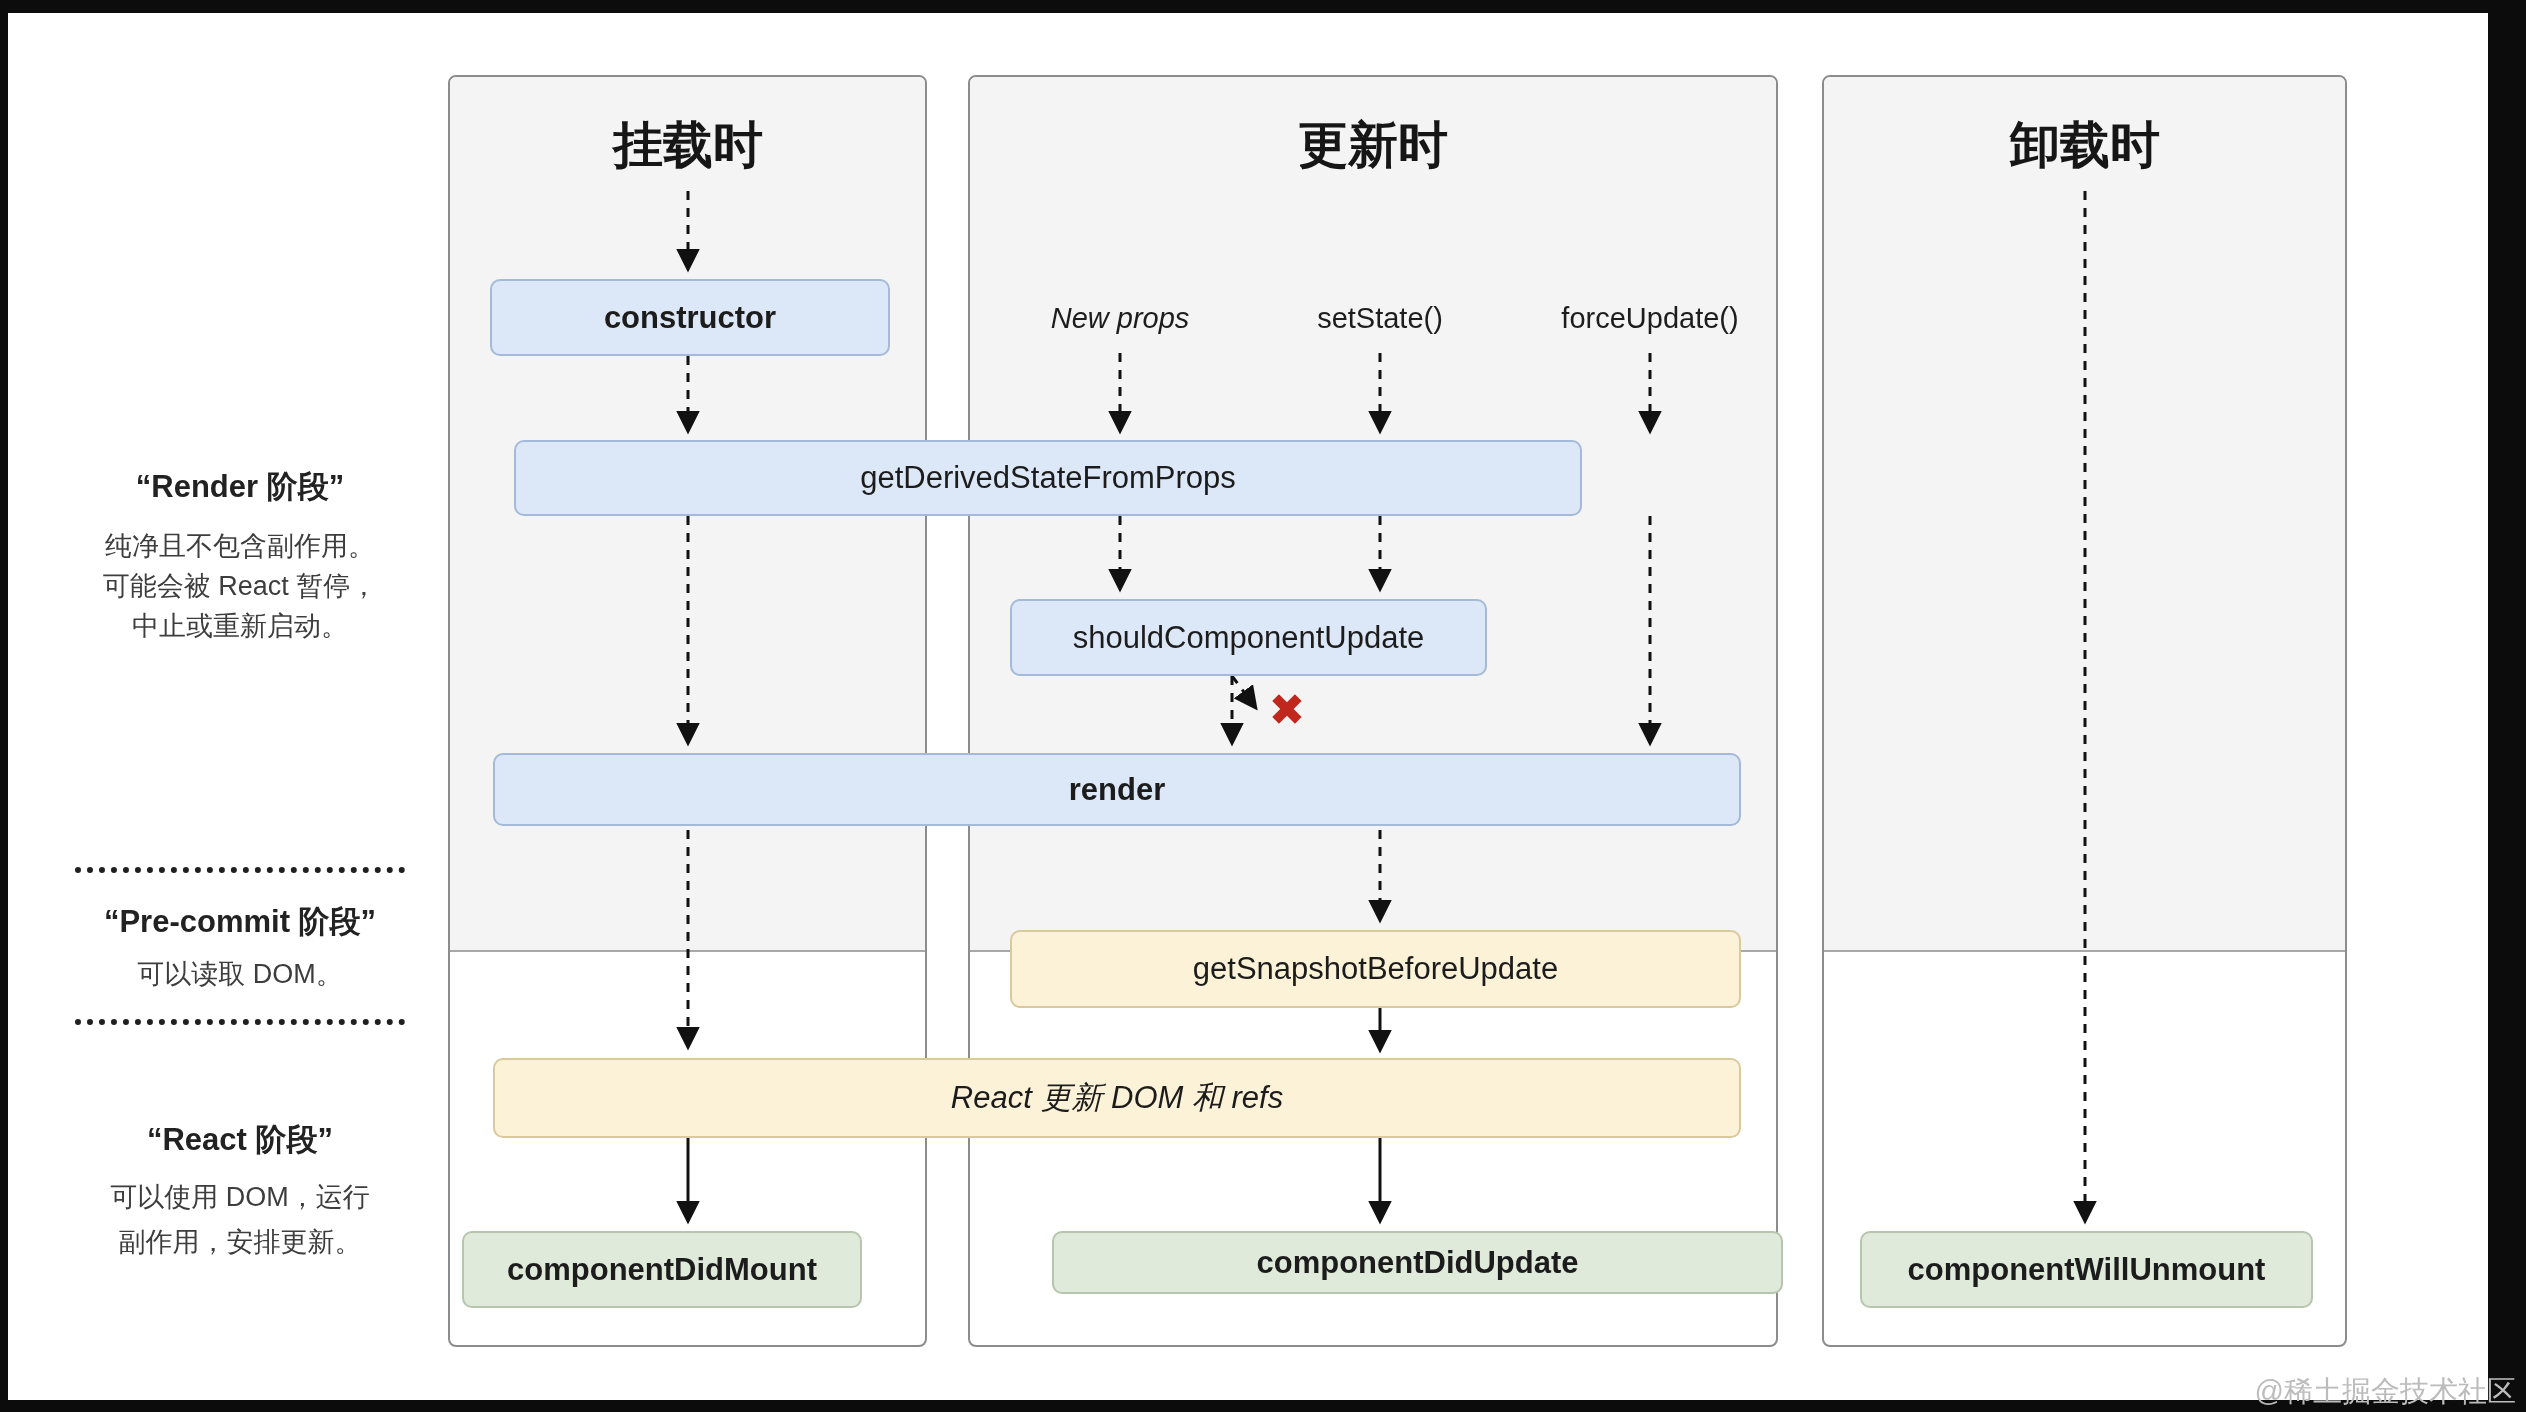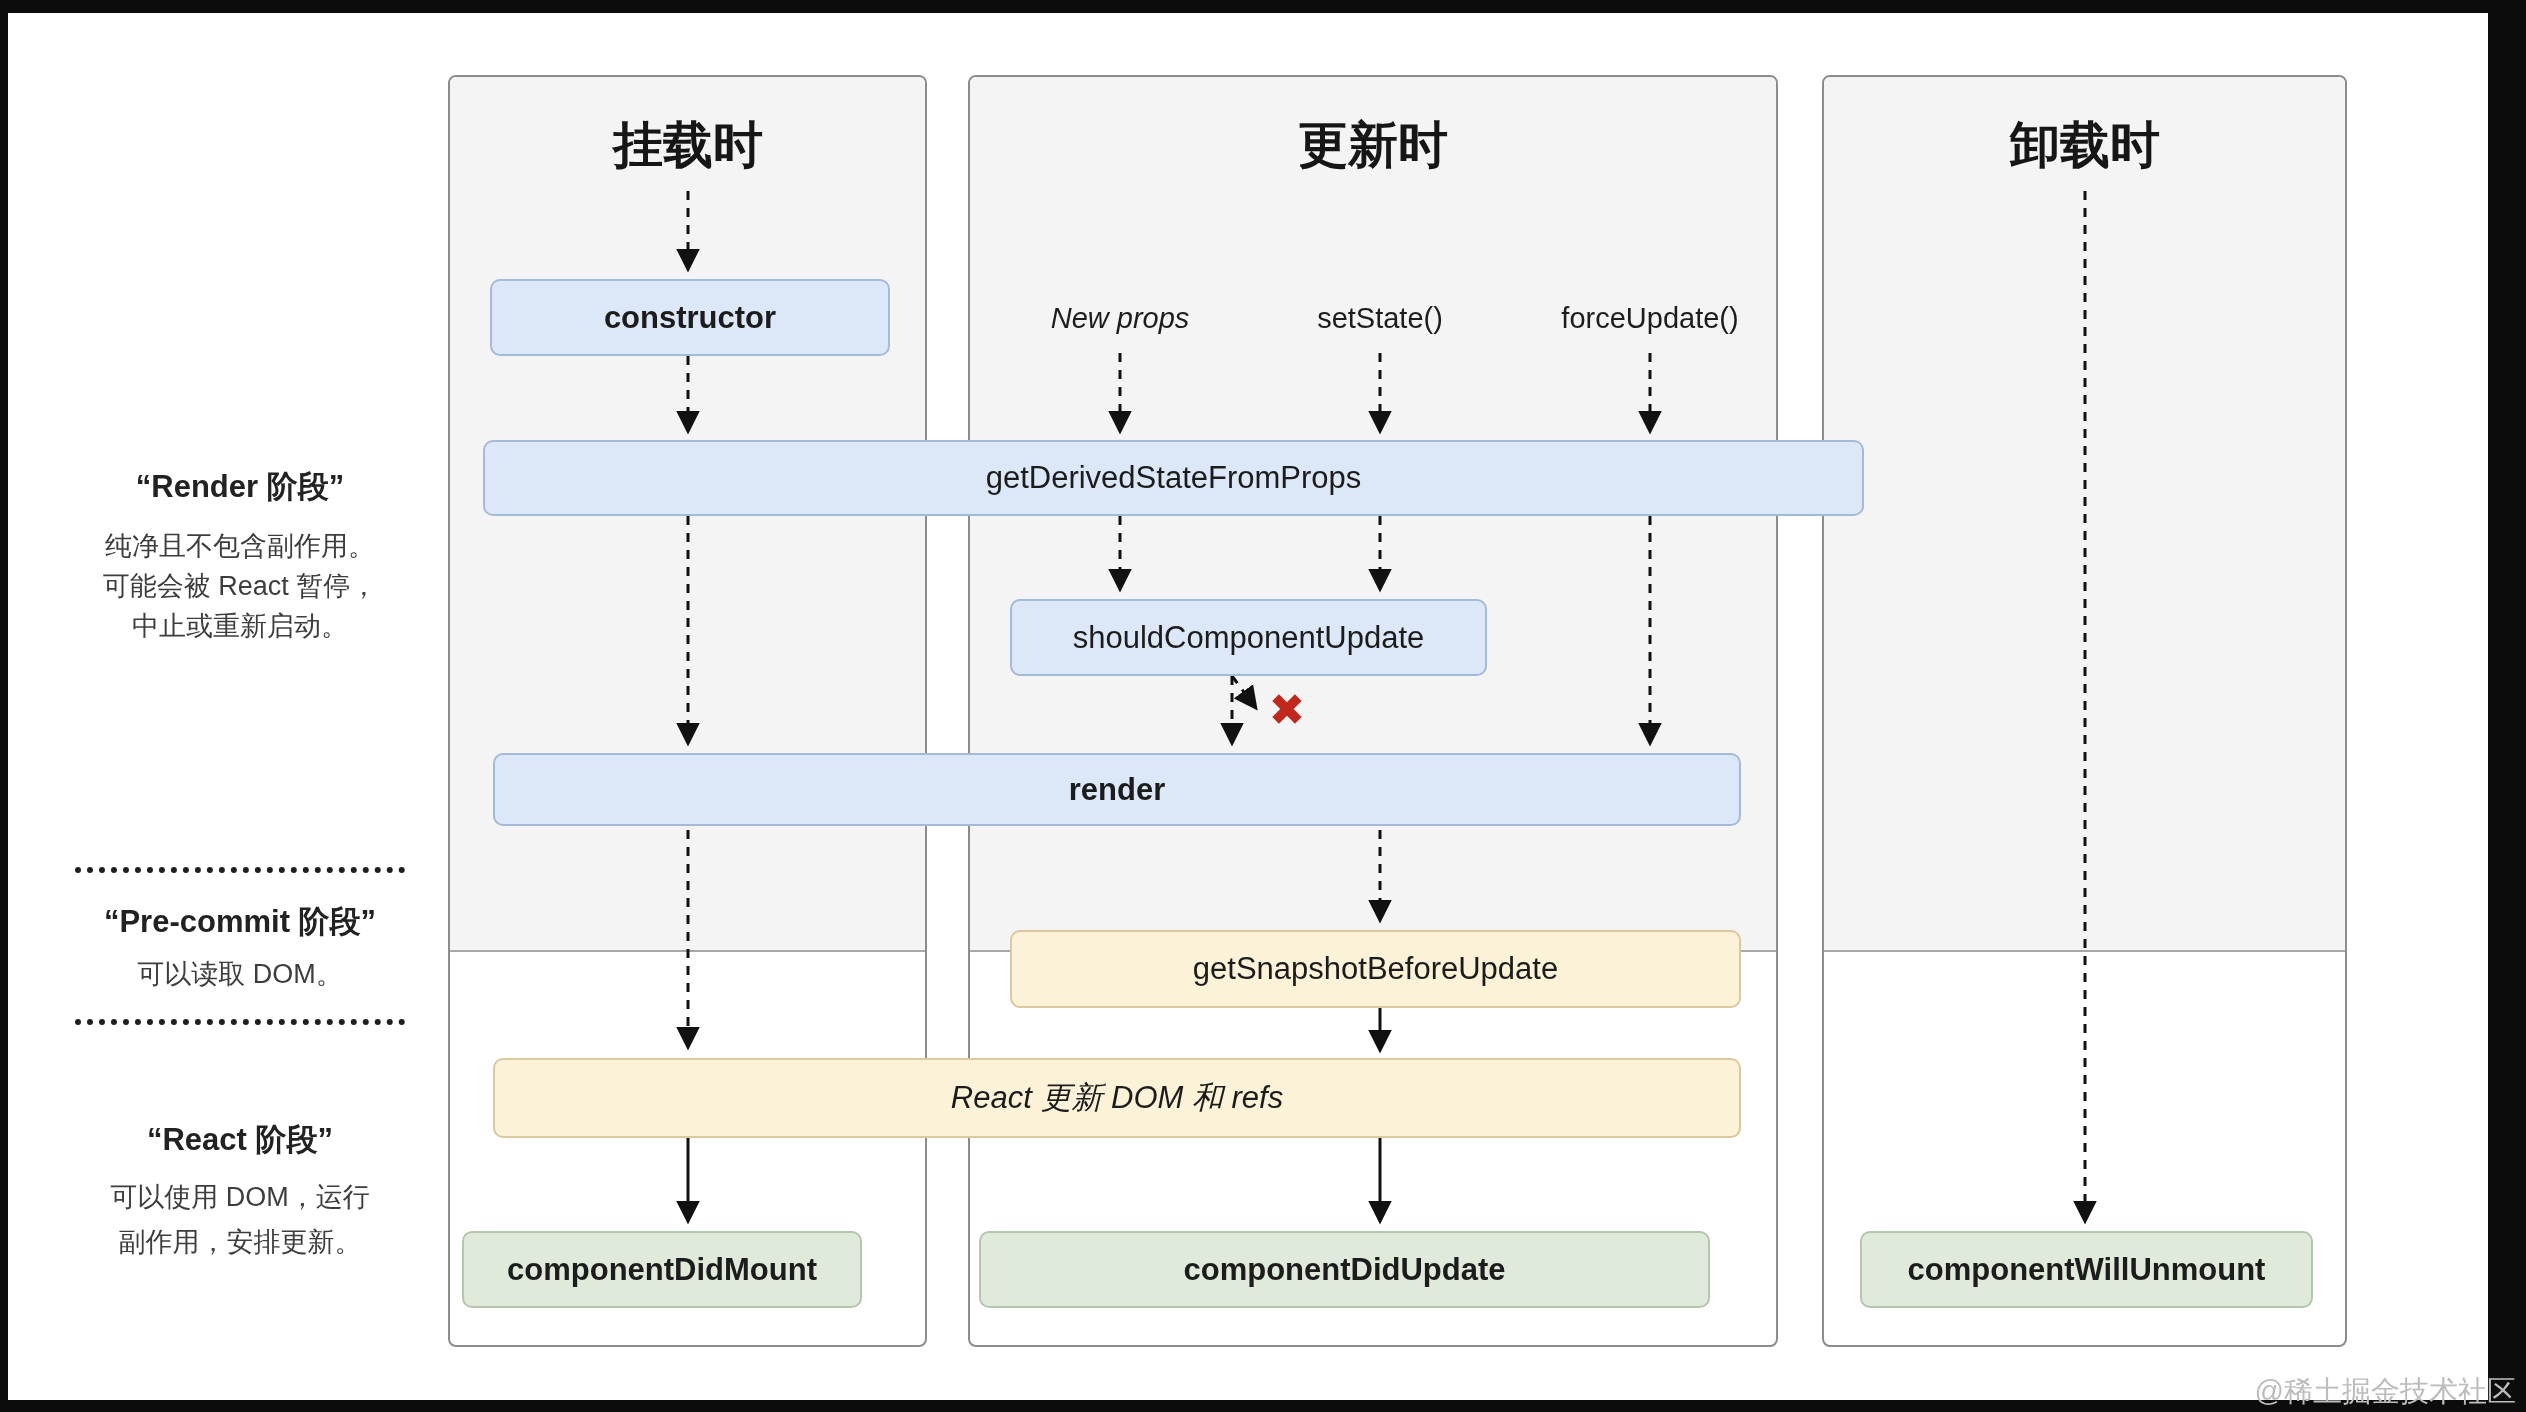--- a/index.html
+++ b/index.html
@@ -126,27 +126,27 @@
     <g stroke="#111" stroke-width="3" fill="none">
       <line x1="1372" y1="995" x2="1372" y2="1036" marker-end="url(#ah)"></line>
       <line x1="680" y1="1125" x2="680" y2="1207" marker-end="url(#ah)"></line>
       <line x1="1372" y1="1125" x2="1372" y2="1207" marker-end="url(#ah)"></line>
     </g>
   </svg>
 
   <div class="x-icon" style="left:1279px;top:697px">✖</div>
 
   <div class="node blue bold" style="left:482px;top:266px;width:400px;height:77px">constructor</div>
-  <div class="node blue" style="left:475px;top:427px;width:1381px;height:76px">getDerivedStateFromProps</div>
+  <div class="node blue" style="left:506px;top:427px;width:1068px;height:76px">getDerivedStateFromProps</div>
   <div class="node blue" style="left:1002px;top:586px;width:477px;height:77px">shouldComponentUpdate</div>
   <div class="node blue bold" style="left:485px;top:740px;width:1248px;height:73px">render</div>
   <div class="node yellow" style="left:1002px;top:917px;width:731px;height:78px">getSnapshotBeforeUpdate</div>
   <div class="node yellow italic" style="left:485px;top:1045px;width:1248px;height:80px">React 更新 DOM 和 refs</div>
   <div class="node green bold" style="left:454px;top:1218px;width:400px;height:77px">componentDidMount</div>
-  <div class="node green bold" style="left:971px;top:1218px;width:731px;height:77px">componentDidUpdate</div>
+  <div class="node green bold" style="left:1044px;top:1218px;width:731px;height:63px">componentDidUpdate</div>
   <div class="node green bold" style="left:1852px;top:1218px;width:453px;height:77px">componentWillUnmount</div>
 
   <div class="phase-title" style="left:232px;top:474px">“Render 阶段”</div>
   <div class="phase-desc" style="left:232px;top:513px">
     <div>纯净且不包含副作用。</div>
     <div>可能会被 React 暂停，</div>
     <div>中止或重新启动。</div>
   </div>
 
   <div class="dotline" style="top:854px"></div>

